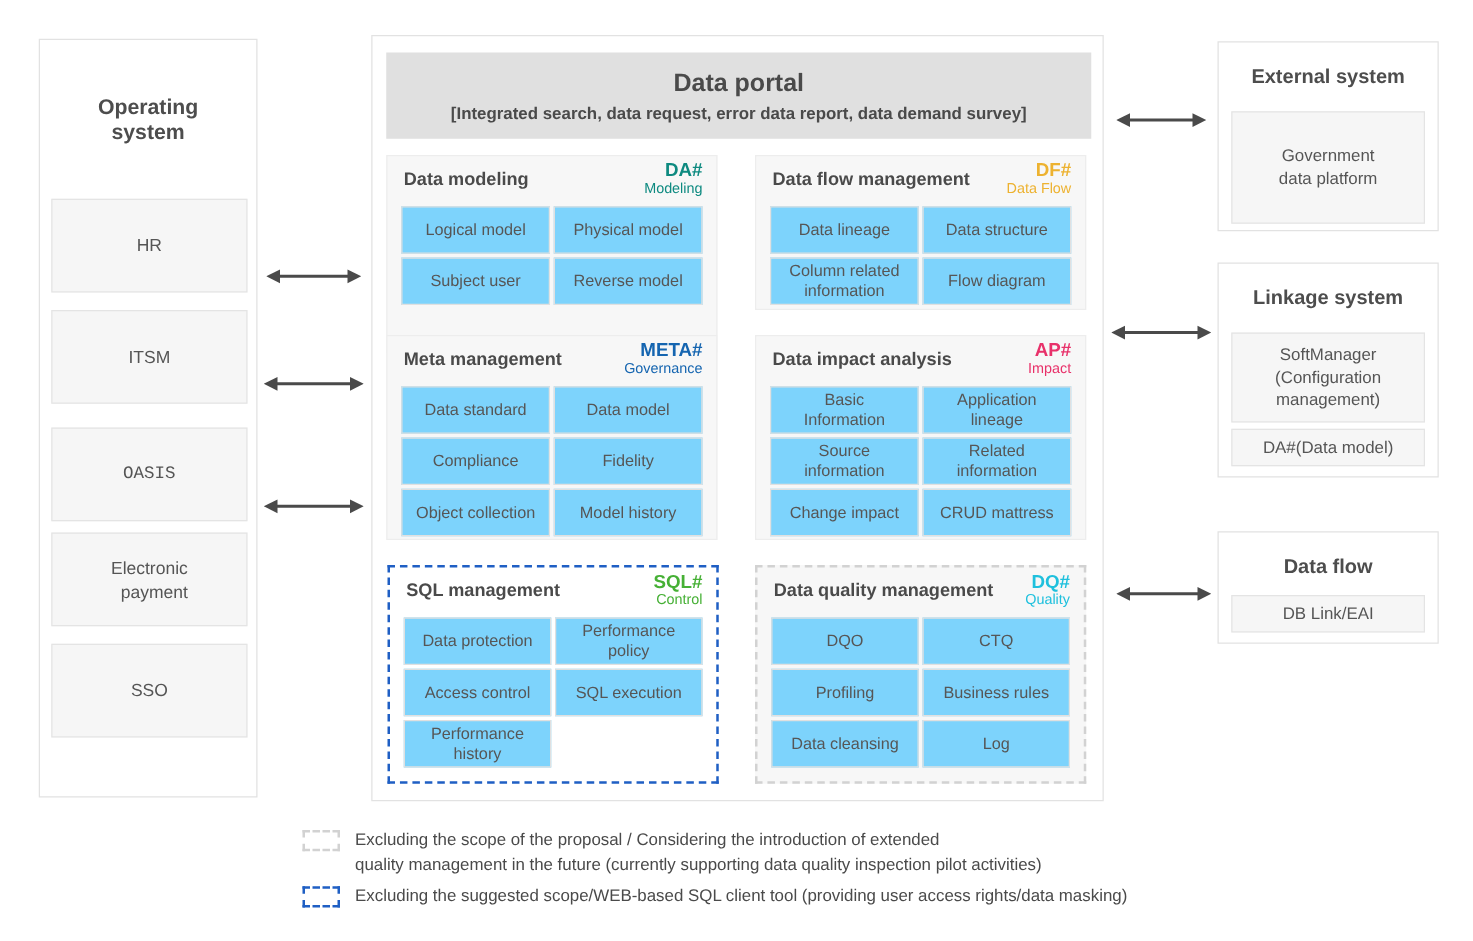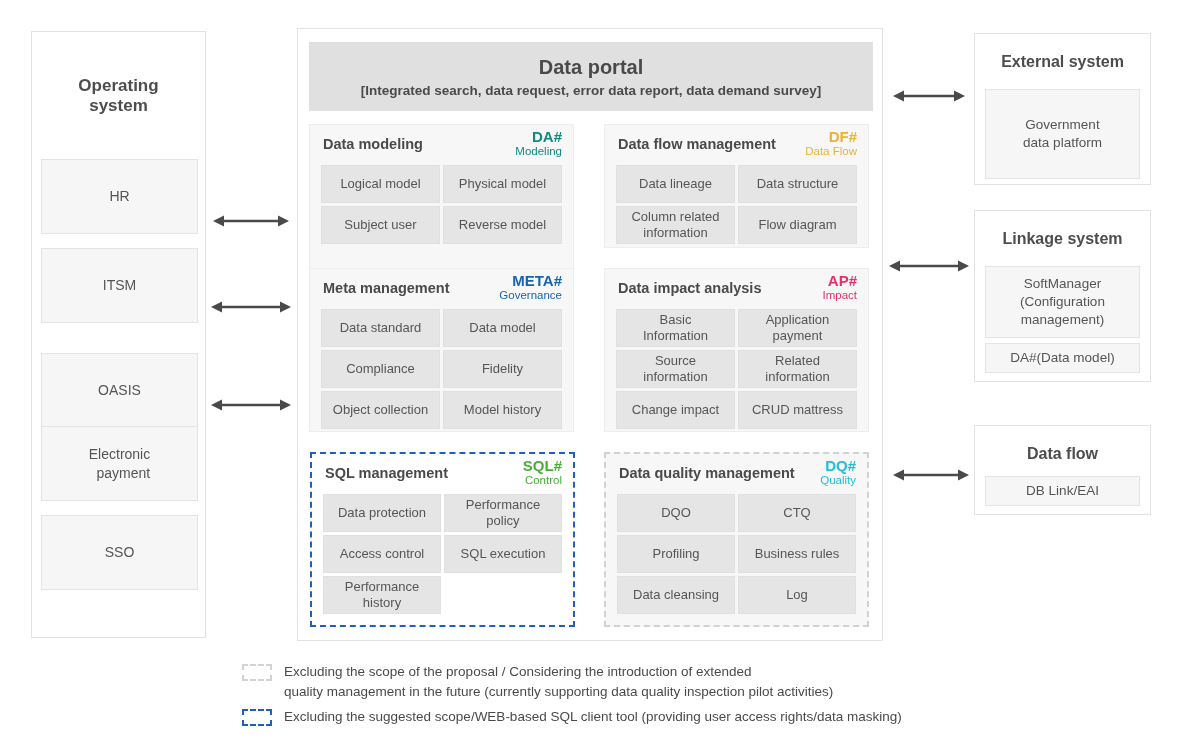--- a/index.html
+++ b/index.html
@@ -135,21 +135,21 @@
     font-size: 11.5px;
   }
 
   .cell-grid {
     display: grid;
     grid-template-columns: 1fr 1fr;
     gap: 3px;
     padding: 0 11px 11px 11px;
   }
   .cell {
-    background: #e5e5e5;
+    background: #7dd3fc;
     border: 1px solid #e0e0e0;
     box-sizing: border-box;
     display: flex;
     align-items: center;
     justify-content: center;
     text-align: center;
     font-size: 13px;
     color: #565656;
     line-height: 1.25;
     height: 36px;
@@ -207,21 +207,21 @@
   }
 </style>
 </head>
 <body>
 
 <div class="panel" id="os-panel">
   <div class="panel-title" style="white-space: pre-line;">Operating
 system</div>
 <div class="os-item" style="top: 127px; height: 75px; white-space: pre-line;">HR</div>
     <div class="os-item" style="top: 216px; height: 75px; white-space: pre-line;">ITSM</div>
-    <div class="os-item" style="top: 321px; height: 75px; white-space: pre-line;">OASIS</div>
+    <div class="os-item" style="top: 310px; height: 75px; white-space: pre-line; font-family: Liberation Mono, monospace;">OASIS</div>
     <div class="os-item" style="top: 394px; height: 75px; white-space: pre-line;">Electronic
 payment</div>
     <div class="os-item" style="top: 483px; height: 75px; white-space: pre-line;">SSO</div>
   </div>
 
 <div class="panel" id="center-panel">
   <div id="portal-bar">
     <div id="portal-title">Data portal</div>
     <div id="portal-sub">[Integrated search, data request, error data report, data demand survey]</div>
   </div>
@@ -281,21 +281,21 @@
         <div class="module-name">Data impact analysis</div>
         <div class="module-tag" style="color: rgb(232, 49, 106);">
           <span class="tag-code">AP#</span>
           <span class="tag-sub">Impact</span>
         </div>
       </div>
       <div class="cell-grid">
         <div class="cell" style="white-space: pre-line; height: 38px;">Basic
 Information</div>
         <div class="cell" style="white-space: pre-line; height: 38px;">Application
-payment</div>
+lineage</div>
         <div class="cell" style="white-space: pre-line; height: 38px;">Source
 information</div>
         <div class="cell" style="white-space: pre-line; height: 38px;">Related
 information</div>
         <div class="cell" style="white-space: pre-line; height: 38px;">Change impact</div>
         <div class="cell" style="white-space: pre-line; height: 38px;">CRUD mattress</div>
       </div>
     </div>
     <div class="module dashed-blue" style="left: 310px; top: 452px; width: 265px; height: 175px;">
       <div class="module-head">

